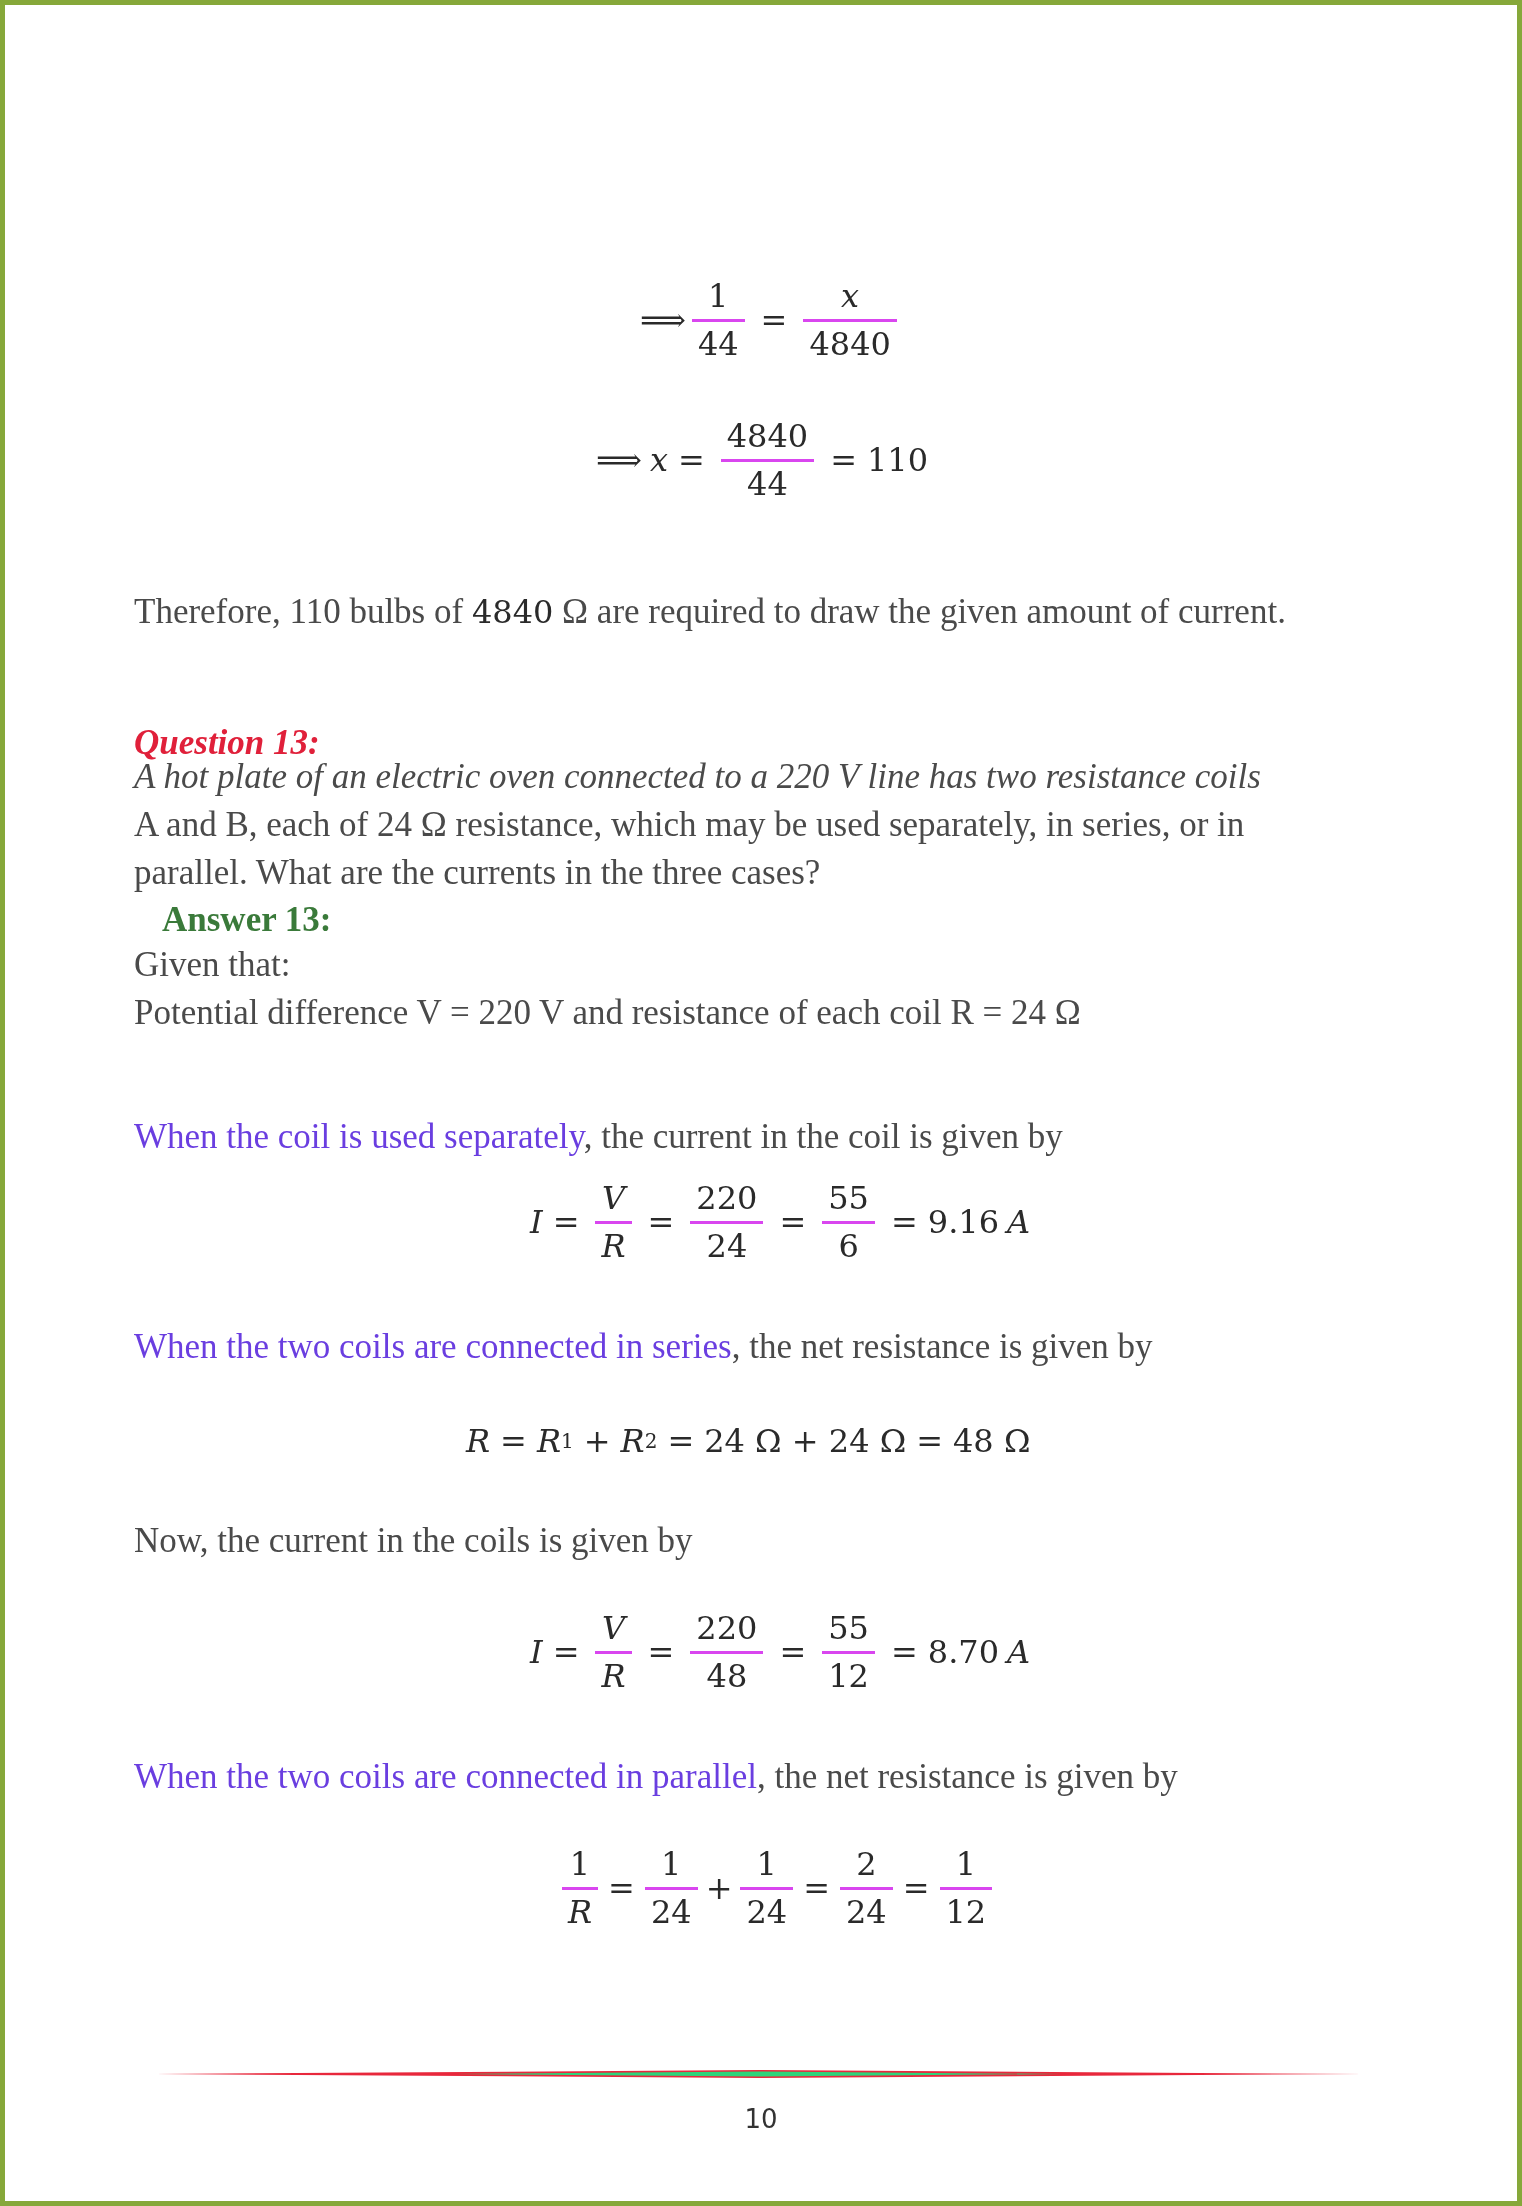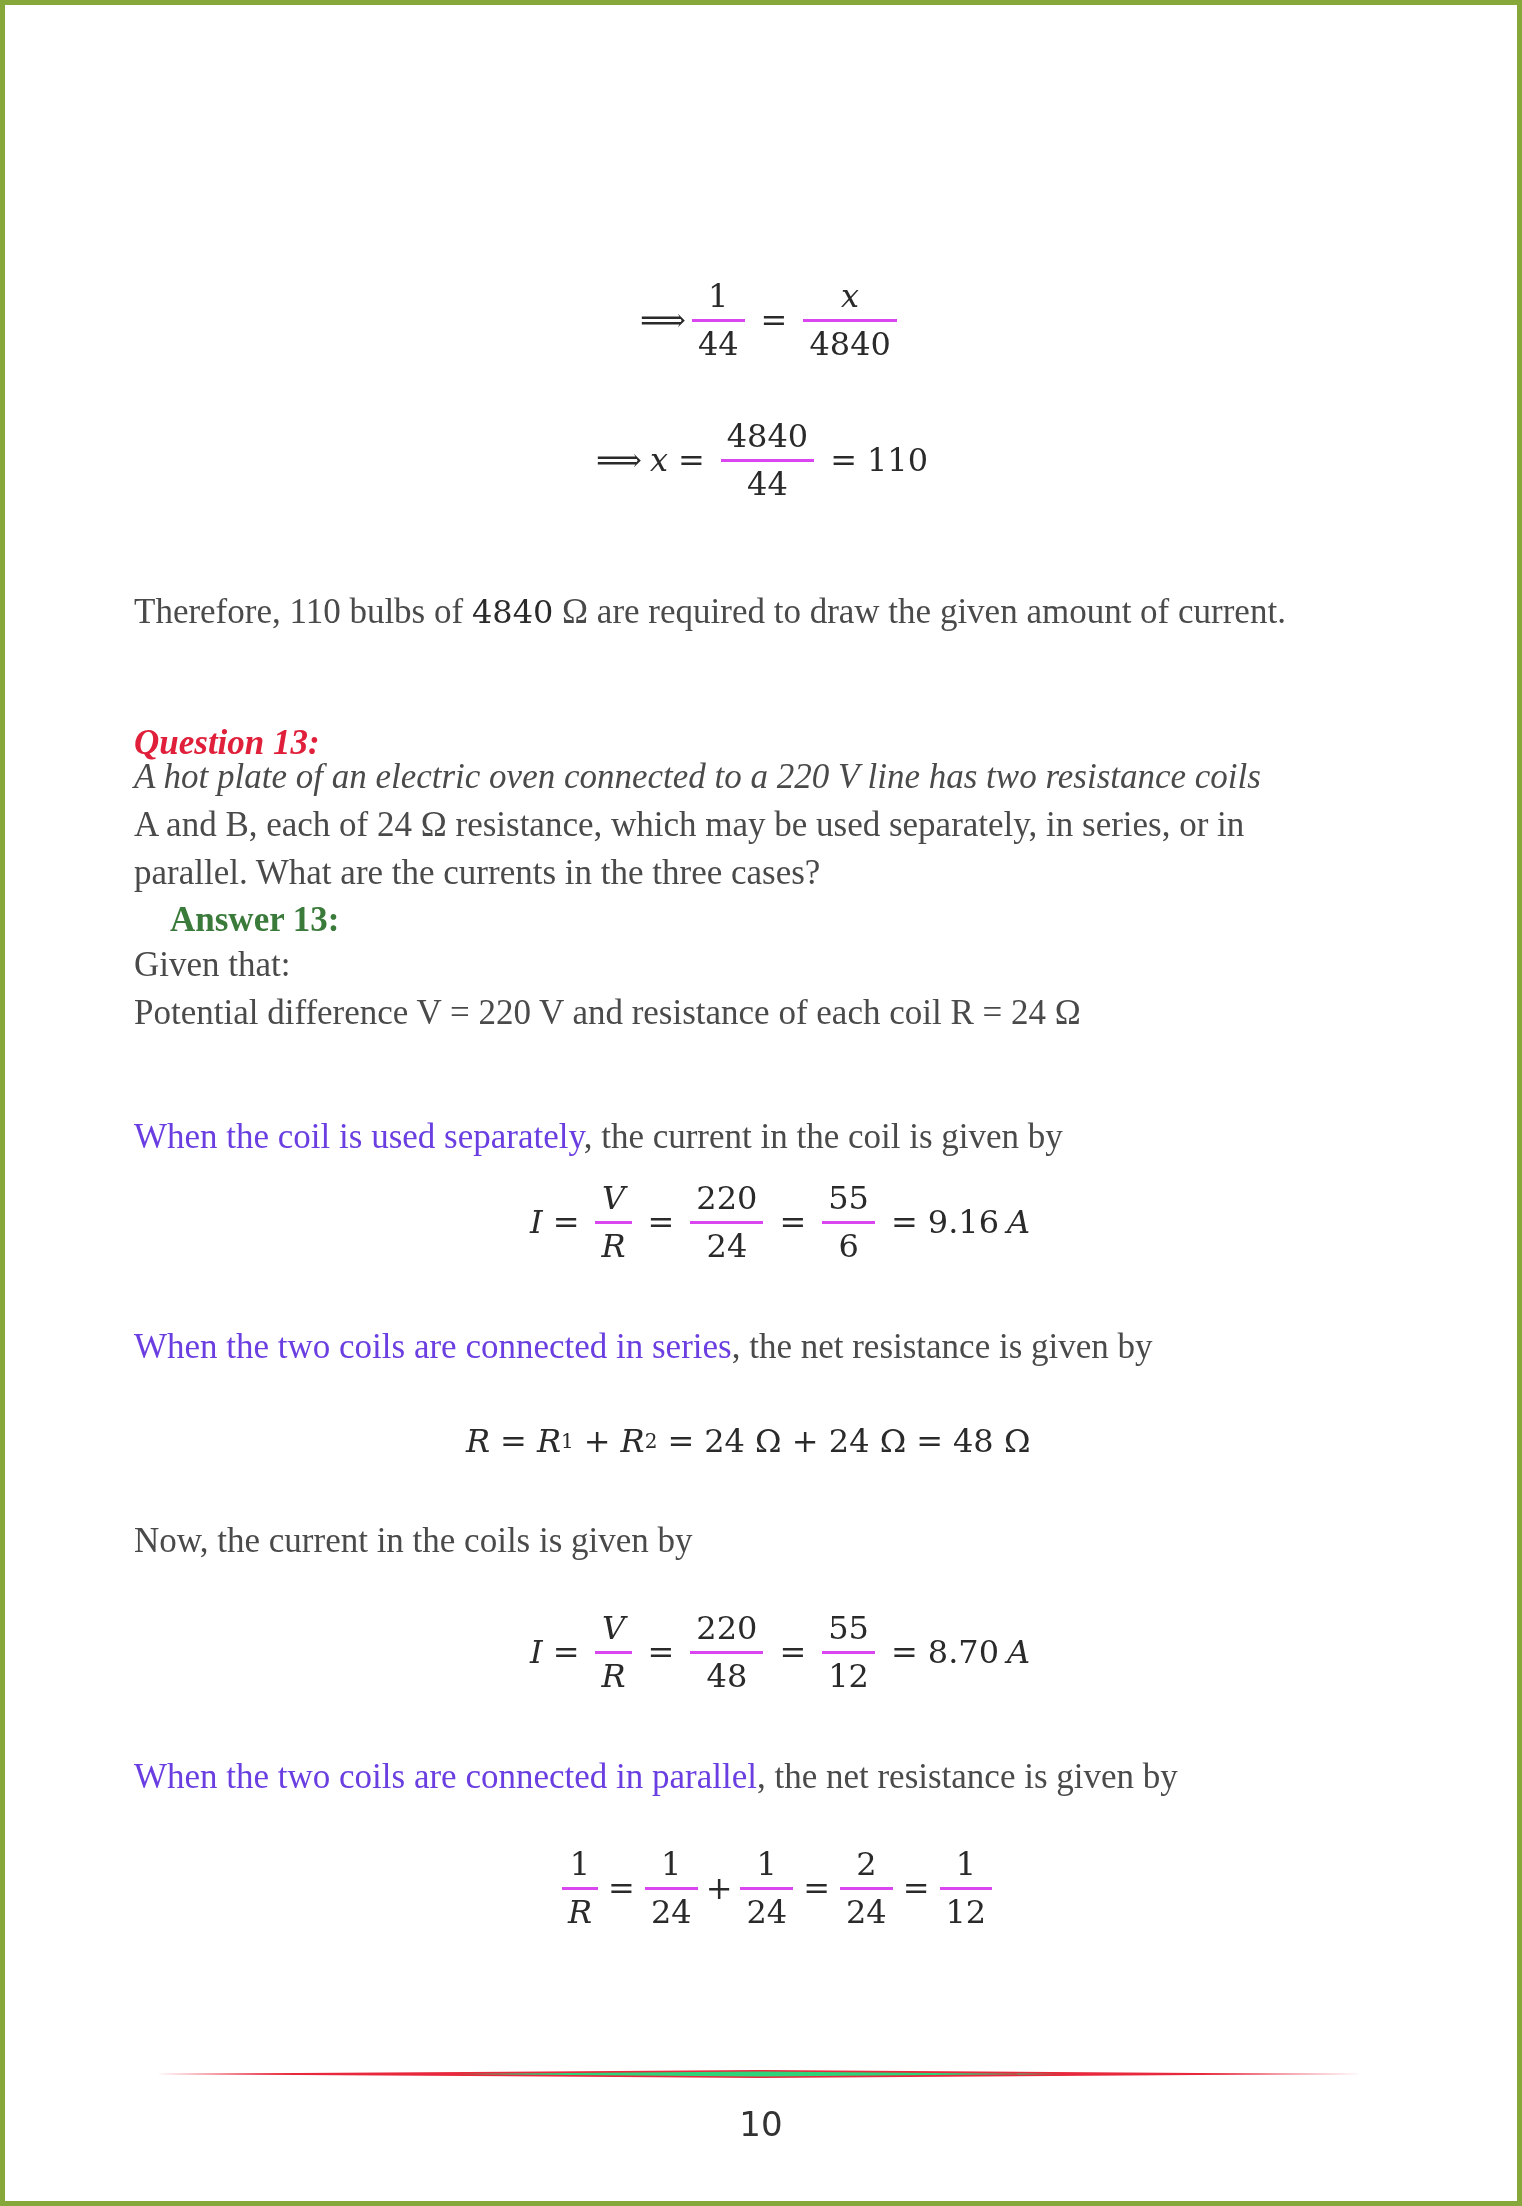--- a/index.html
+++ b/index.html
@@ -6,39 +6,39 @@
   body { width:1522px; height:2206px; position:relative; background:#ffffff; overflow:hidden; }
   .page-border {
     position:absolute; left:0; top:0; width:1522px; height:2206px;
     box-sizing:border-box; border:5px solid #86a83a; pointer-events:none;
   }
   .txt {
     position:absolute; left:134px; font-family:"Liberation Serif", serif;
     font-size:35px; color:#4a4a4a; white-space:nowrap; line-height:1;
   }
   .q-head { color:#e0203a; font-weight:bold; }
-  .a-head { color:#3a7a3a; font-weight:bold; left:162px;margin-left:8px; }
+  .a-head { color:#3a7a3a; font-weight:bold; left:162px; }
   .violet { color:#6a3ee0; }
   .dark { color:#2a2a2a; }
   .math {
     position:absolute; font-family:"DejaVu Serif", serif; font-size:32px; color:#2a2a2a;
     display:flex; align-items:center; white-space:nowrap;
   }
   .math .it { font-style:italic; }
   .frac { display:inline-flex; flex-direction:column; align-items:center; margin:0 6px; line-height:1.15; }
   .frac .num { padding:0 6px 4px 6px; }
   .frac .den { padding:4px 6px 0 6px; border-top:3px solid #d946ef; align-self:stretch; text-align:center; }
   .op { margin:0 10px; }
   sub { font-size:20px; vertical-align:-8px; }
   .rule {
     position:absolute; left:155px; top:2070px; width:1208px; height:8px;
   }
   .pagenum {
     position:absolute; left:0; width:1522px; top:2104px; text-align:center;
-    font-family:"DejaVu Sans", sans-serif; font-size:34px; color:#333;
+    font-family:"DejaVu Sans", sans-serif; font-size:26px; color:#333;
   }
 </style>
 </head>
 <body>
 
 <div class="page-border"></div>
 
 <div class="math" style="left:640px; top:278px;">
   <span>⟹</span>
   <span class="frac">

